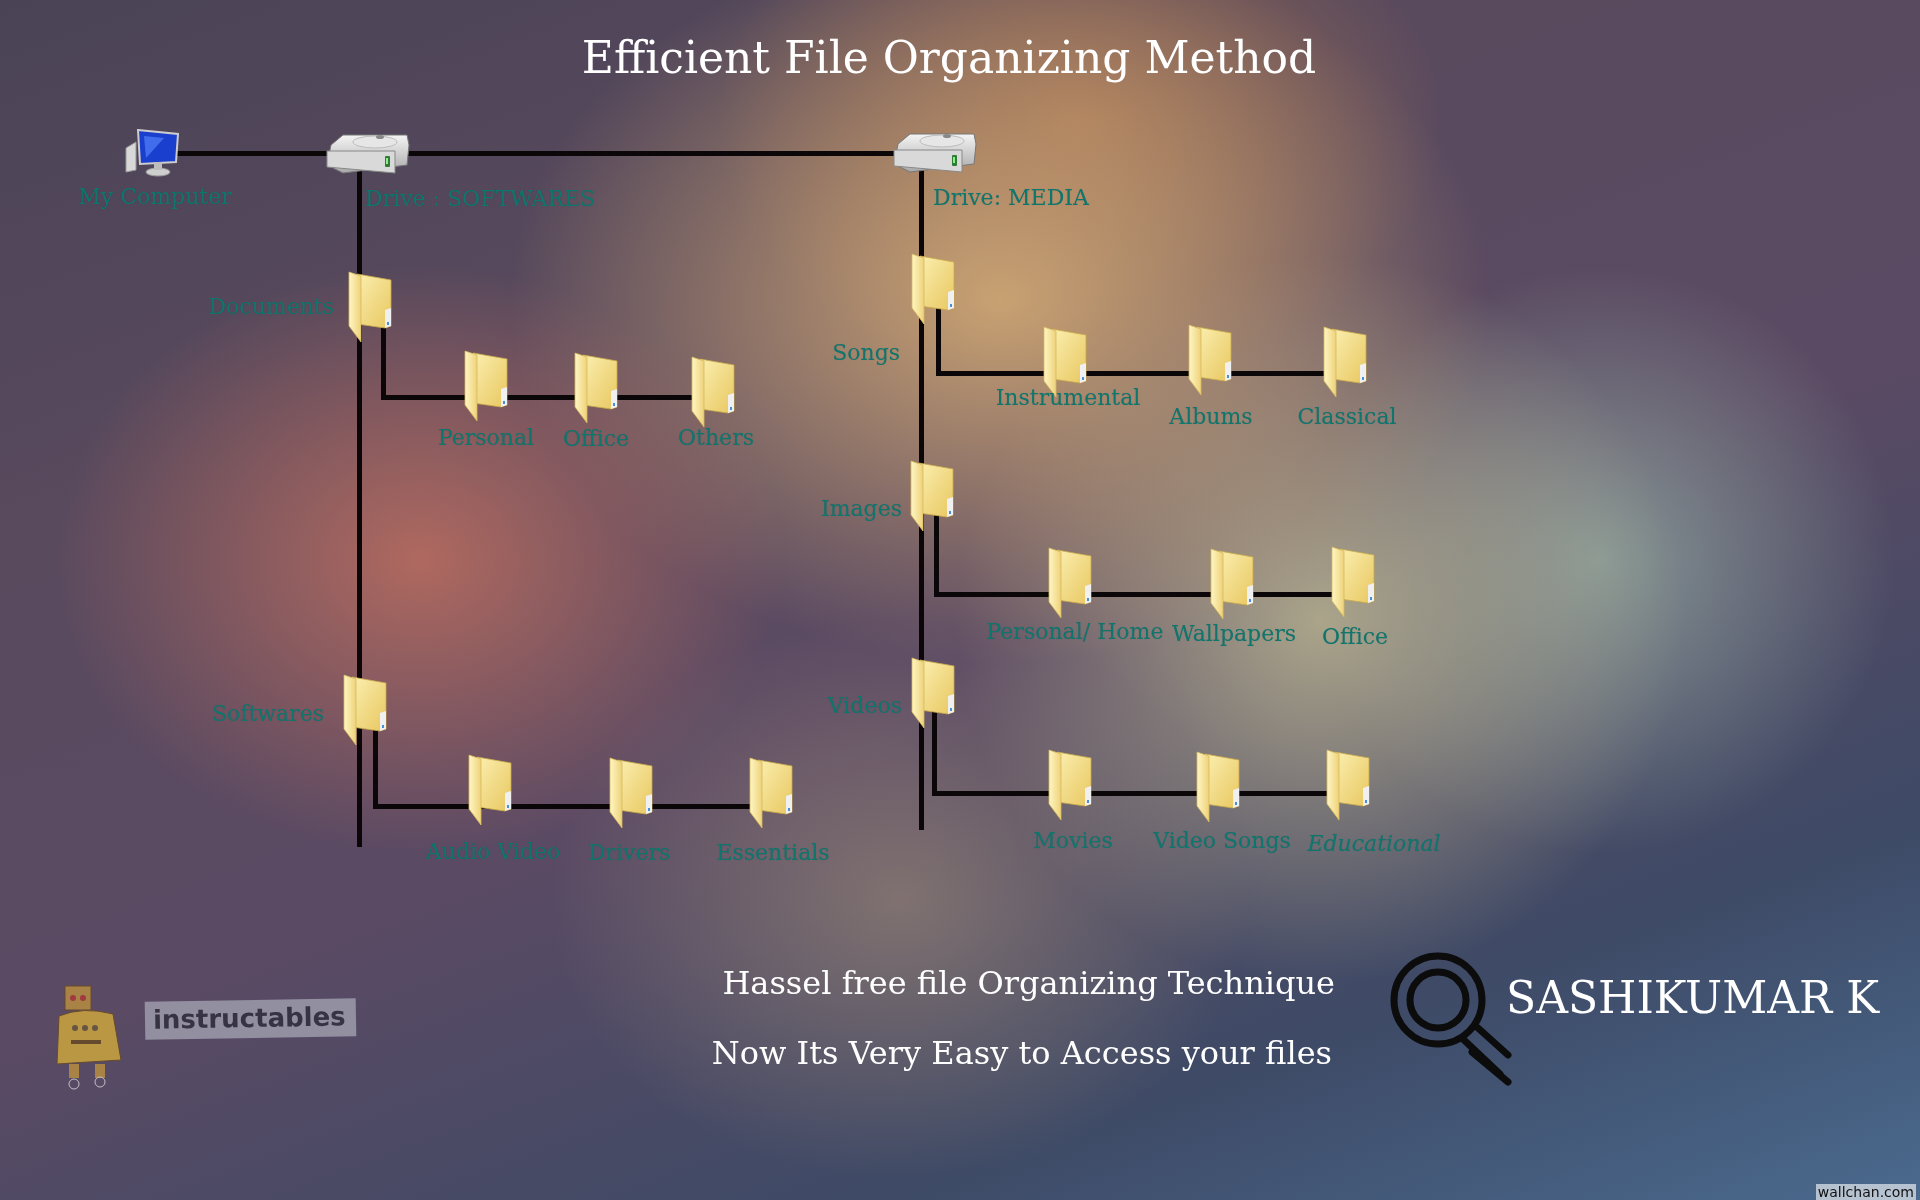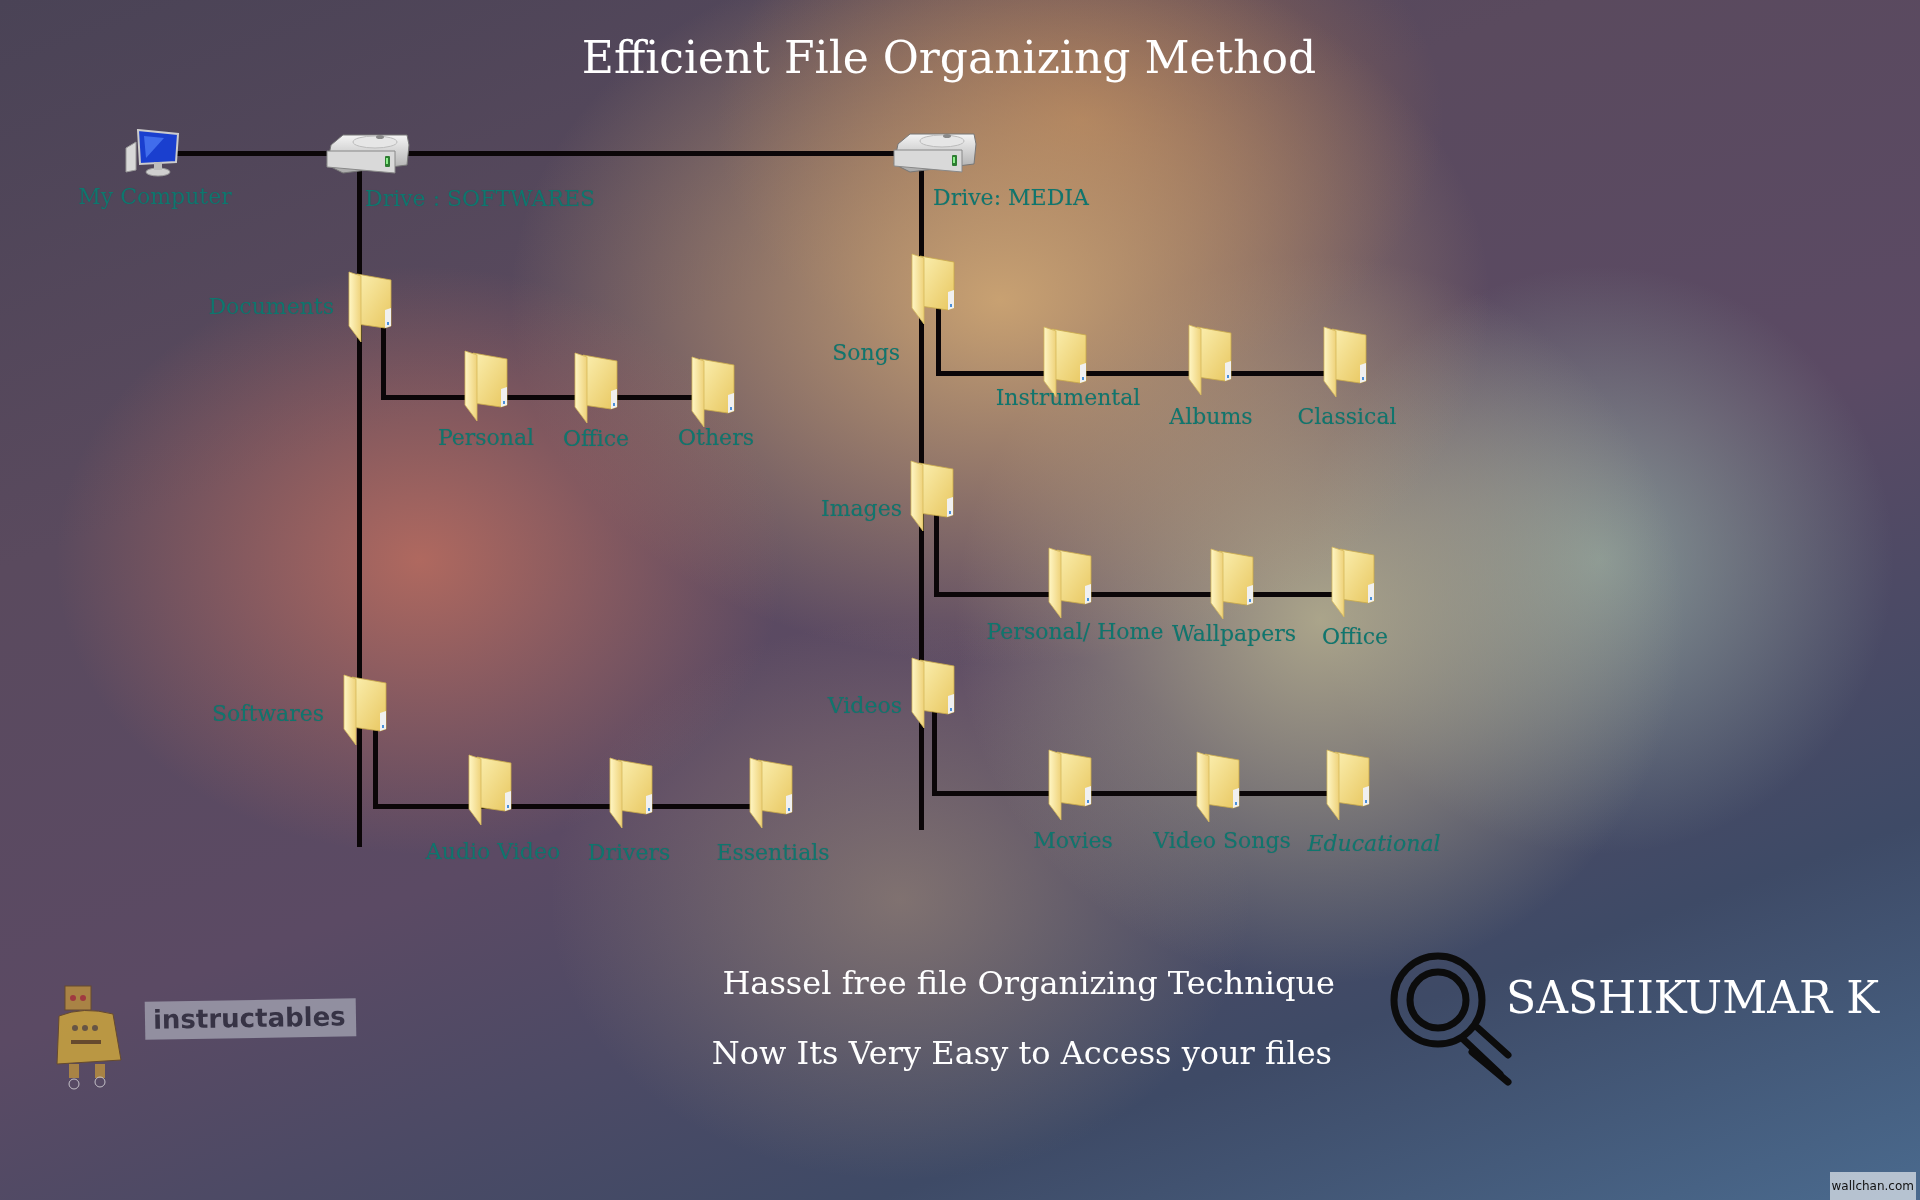--- a/index.html
+++ b/index.html
@@ -23,21 +23,21 @@
   .label.r { transform:translateX(-100%); }
   .title { position:absolute; left:949px; top:32px; transform:translateX(-50%); font-size:44px; white-space:nowrap; }
   .folder { position:absolute; width:46px; height:74px; transform:translate(-50%,-50%); }
   .drive { position:absolute; width:88px; height:46px; transform:translate(-50%,-50%); }
   .computer { position:absolute; width:56px; height:50px; transform:translate(-50%,-50%); }
   .tagline { position:absolute; font-size:32px; white-space:nowrap; transform:translateX(-100%); }
   .author { position:absolute; left:1506px; top:972px; font-size:44px; white-space:nowrap; }
   .magnifier { position:absolute; left:1388px; top:950px; width:128px; height:136px; }
   .logo { position:absolute; left:43px; top:980px; width:270px; height:115px; opacity:0.72; }
   .logo-text { position:absolute; left:102px; top:20px; background:#a9aab8; color:#2b2b3a; font-family:"DejaVu Sans","Liberation Sans",sans-serif; font-weight:bold; font-size:26px; padding:3px 10px 5px 8px; transform:rotate(-1deg); }
-  .watermark { position:absolute; right:4px; bottom:0px; font-family:"DejaVu Sans","Liberation Sans",sans-serif; font-size:12px; color:#111; background:rgba(255,255,255,0.6); padding:7px 2px; }
+  .watermark { position:absolute; right:4px; bottom:0px; font-family:"DejaVu Sans","Liberation Sans",sans-serif; font-size:14px; color:#111; background:rgba(255,255,255,0.6); padding:0 2px; }
 </style>
 </head>
 <body>
 
 <svg width="0" height="0" style="position:absolute">
   <defs>
     <linearGradient id="fg" x1="0" y1="0" x2="1" y2="1">
       <stop offset="0" stop-color="#fbefb0"></stop>
       <stop offset="1" stop-color="#e8c760"></stop>
     </linearGradient>

